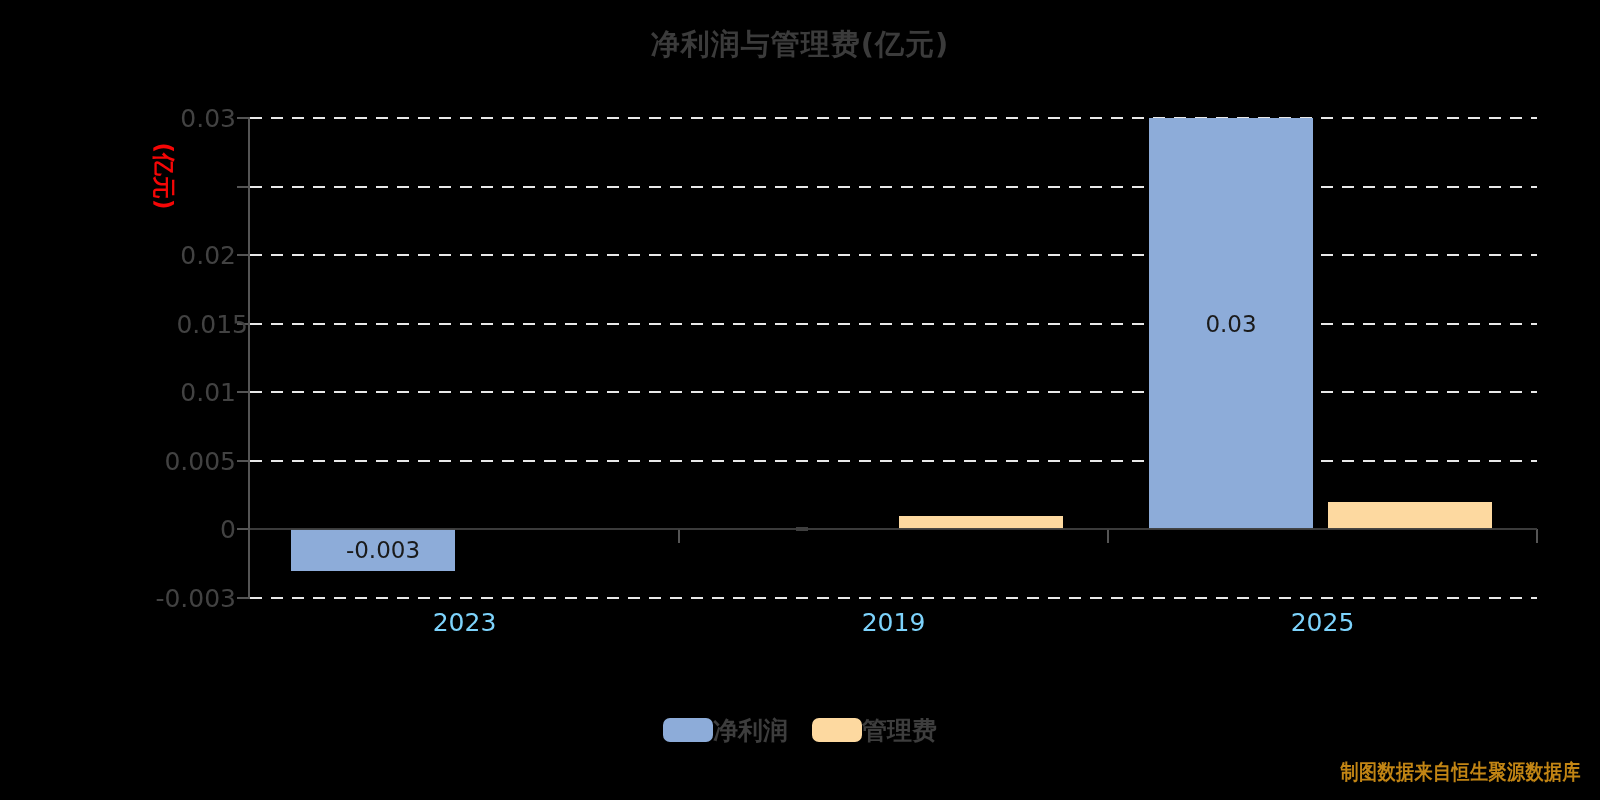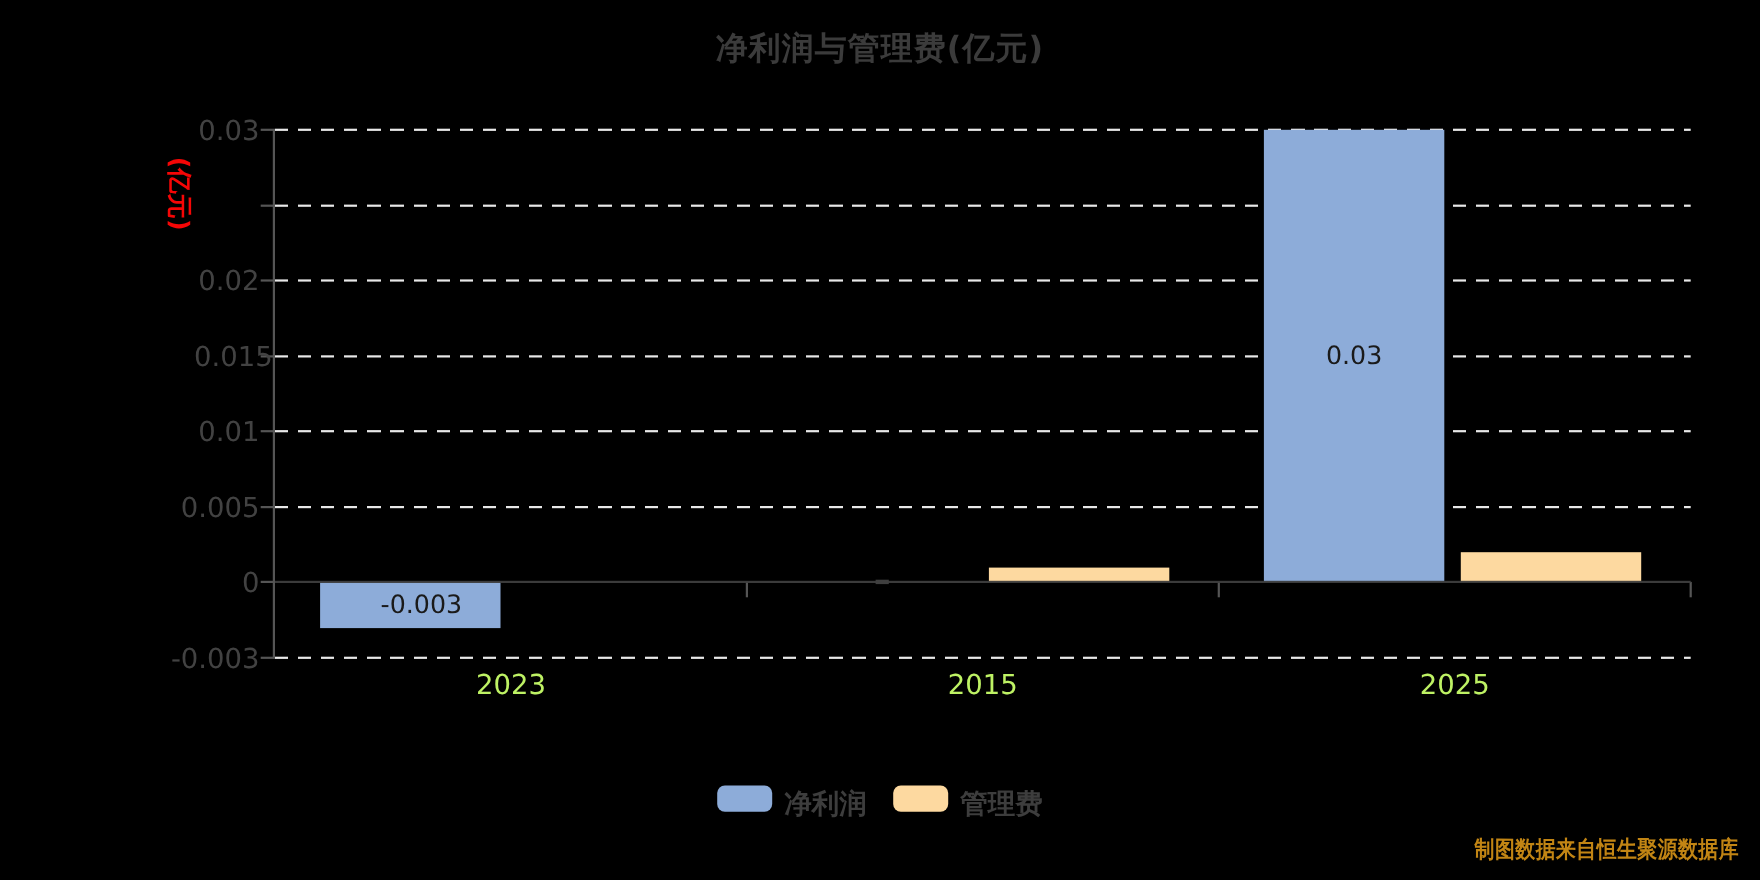--- a/index.html
+++ b/index.html
@@ -17,30 +17,30 @@
     font-size:23px;font-weight:bold;color:#f60606;white-space:nowrap;
   }
   .plot{position:absolute;left:0;top:0;width:100%;height:100%;}
   .gridline{position:absolute;height:2px;z-index:1;
     background:repeating-linear-gradient(to right,#e8e8e8 0,#e8e8e8 12px,transparent 12px,transparent 21px);}
   .zeroline{position:absolute;height:2px;background:rgba(62,62,62,0.95);z-index:5;}
   .yaxis{position:absolute;width:2px;background:#555;z-index:1;}
   .ytick{position:absolute;width:13px;height:2px;background:#555;z-index:1;}
   .xtick{position:absolute;width:2px;height:14px;background:#555;z-index:4;}
   .ytick-label{position:absolute;text-align:right;font-size:25px;color:#424242;line-height:1;z-index:1;}
-  .xtick-label{position:absolute;text-align:center;font-size:25px;color:#bef264;line-height:1;z-index:1;}
+  .xtick-label{position:absolute;text-align:center;font-size:25px;color:#7dd3fc;line-height:1;z-index:1;}
   .bar{position:absolute;z-index:2;}
   .bar-label{position:absolute;z-index:6;font-size:23px;color:#1a1a1a;text-align:center;
     display:flex;align-items:center;justify-content:center;}
   .zero-tick{position:absolute;width:12px;height:4px;background:#3f3f3f;z-index:6;}
   .legend{
     position:absolute;left:0;top:712px;width:100%;height:36px;
     display:flex;align-items:center;justify-content:center;gap:24px;z-index:2;
   }
-  .legend-item{display:flex;gap:11px;}
+  .legend-item{display:flex;align-items:center;}
   .swatch{display:inline-block;width:50px;height:24px;border-radius:7px;}
   .legend-label{font-size:25px;color:#3d3d3d;font-weight:bold;}
   .footer{
     position:absolute;left:0;top:758px;width:100%;text-align:right;z-index:2;
   }
   .footer span{
     display:inline-block;font-size:21px;font-weight:bold;color:#c28514;
     transform:scaleX(0.86);letter-spacing:0.5px;white-space:nowrap;
   }
 </style>
@@ -80,21 +80,21 @@
       <div class="zero-tick" style="left: 796px; top: 527.429px;"></div>
       <div class="bar" style="left: 1149px; top: 118px; width: 164px; height: 411.429px; background: rgb(141, 172, 217);"></div>
       <div class="bar-label" style="left: 1149px; top: 118px; width: 164px; height: 411.429px;">0.03</div>
       <div class="bar" style="left: 899px; top: 515.714px; width: 164px; height: 13.7143px; background: rgb(253, 217, 160);"></div>
       <div class="bar" style="left: 1328px; top: 502px; width: 164px; height: 27.4286px; background: rgb(253, 217, 160);"></div>
       <div class="zeroline" style="left: 250px; top: 528.429px; width: 1287px;"></div>
       <div class="xtick" style="left: 678px; top: 529.429px;"></div>
       <div class="xtick" style="left: 1107px; top: 529.429px;"></div>
       <div class="xtick" style="left: 1536px; top: 529.429px;"></div>
       <div class="xtick-label" style="left: 250px; top: 610px; width: 429px;">2023</div>
-      <div class="xtick-label" style="left: 679px; top: 610px; width: 429px;">2015</div>
+      <div class="xtick-label" style="left: 679px; top: 610px; width: 429px;">2019</div>
       <div class="xtick-label" style="left: 1108px; top: 610px; width: 429px;">2025</div>
     </div>
 
   <div class="legend">
     <div class="legend-item">
       <span class="swatch" style="background: rgb(141, 172, 217);"></span>
       <span class="legend-label">净利润</span>
     </div>
     <div class="legend-item">
       <span class="swatch" style="background: rgb(253, 217, 160);"></span>

